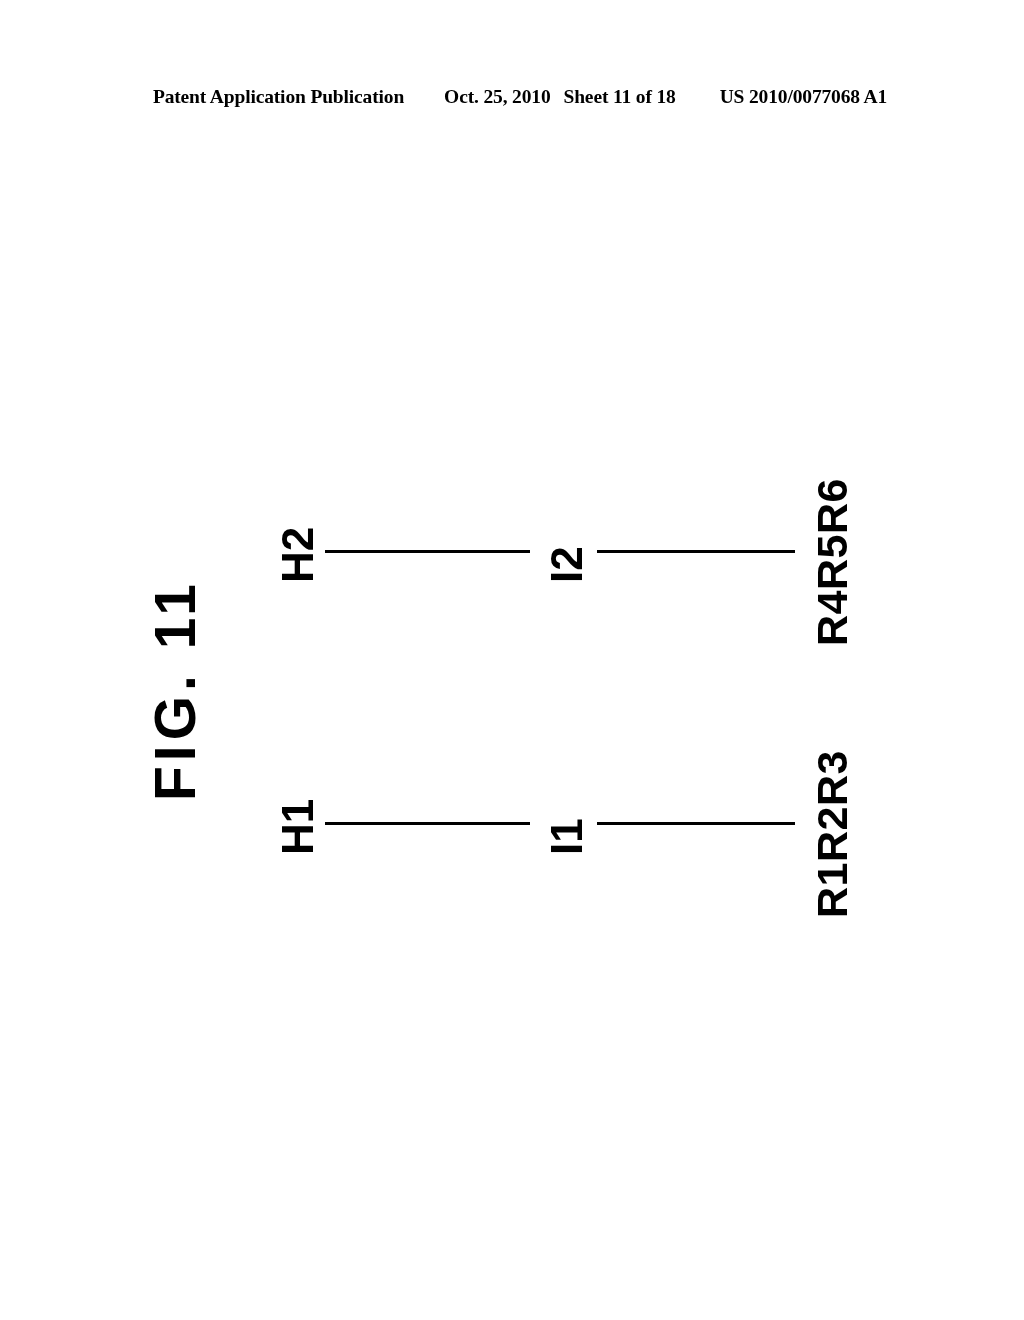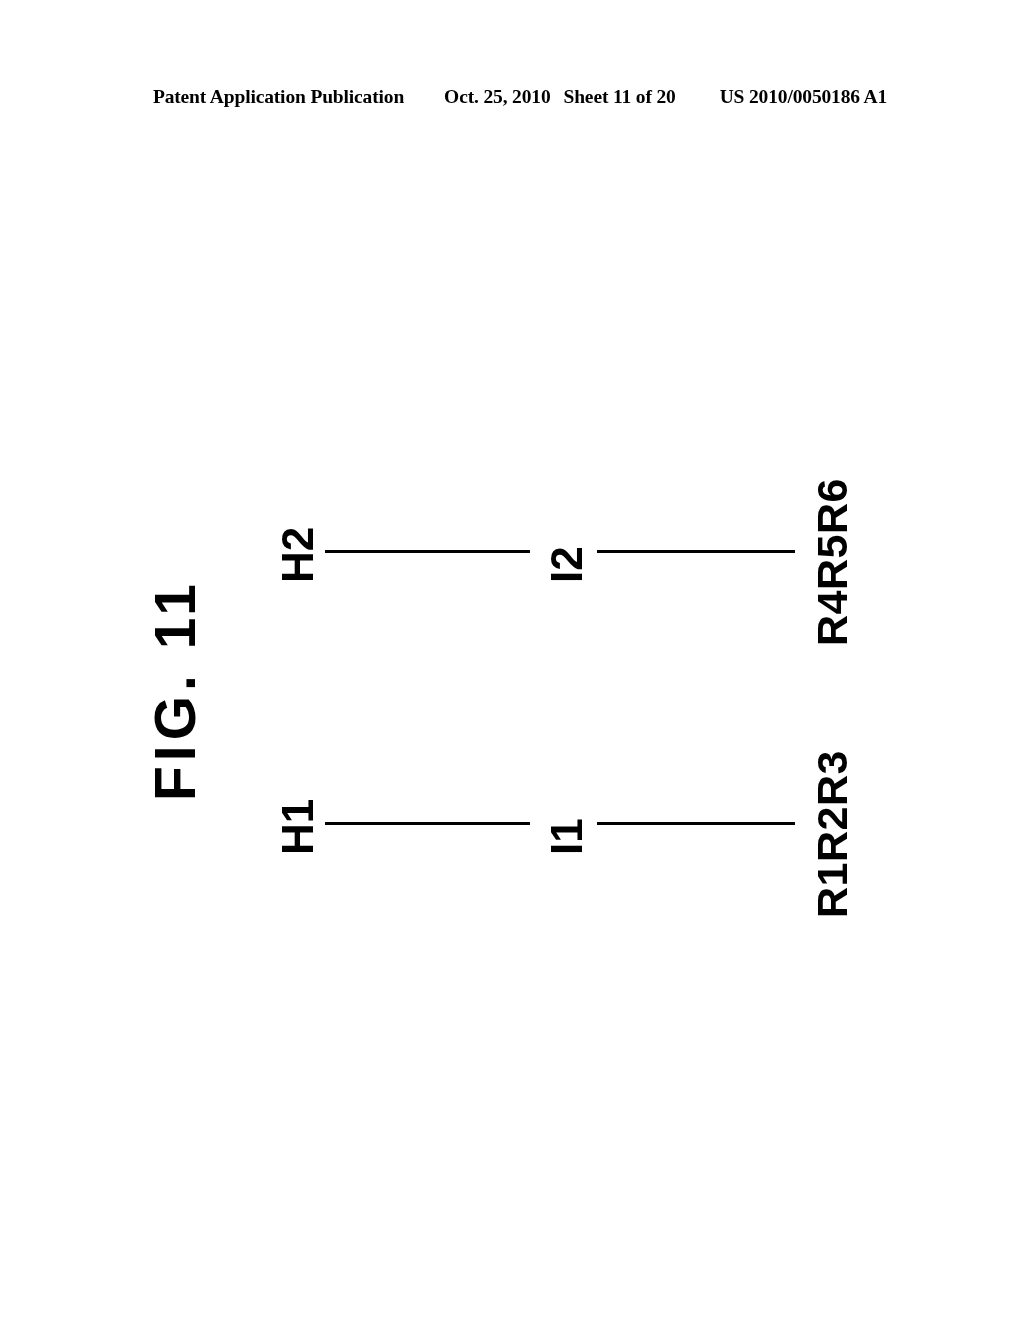--- a/index.html
+++ b/index.html
@@ -109,23 +109,23 @@
 </head>
 <body>
 
 <div id="page-sheet">
 
   <div id="page-header">
     <span class="hdr-seg">Patent Application Publication</span>
     <span class="gap-lg"></span>
     <span class="hdr-seg">Oct. 25, 2010</span>
     <span class="gap-sm"></span>
-    <span class="hdr-seg">Sheet 11 of 20</span>
+    <span class="hdr-seg">Sheet 11 of 18</span>
     <span class="gap-xl"></span>
-    <span class="hdr-seg">US 2010/0050186 A1</span>
+    <span class="hdr-seg">US 2010/0077068 A1</span>
   </div>
 
   <div id="figure-area">
 
     <div id="figure-title" class="vtext">FIG. 11</div>
 
     <div id="label-h2" class="vtext node-label">H2</div>
 
     <div id="line-h2-i2" class="conn-line"></div>
 

